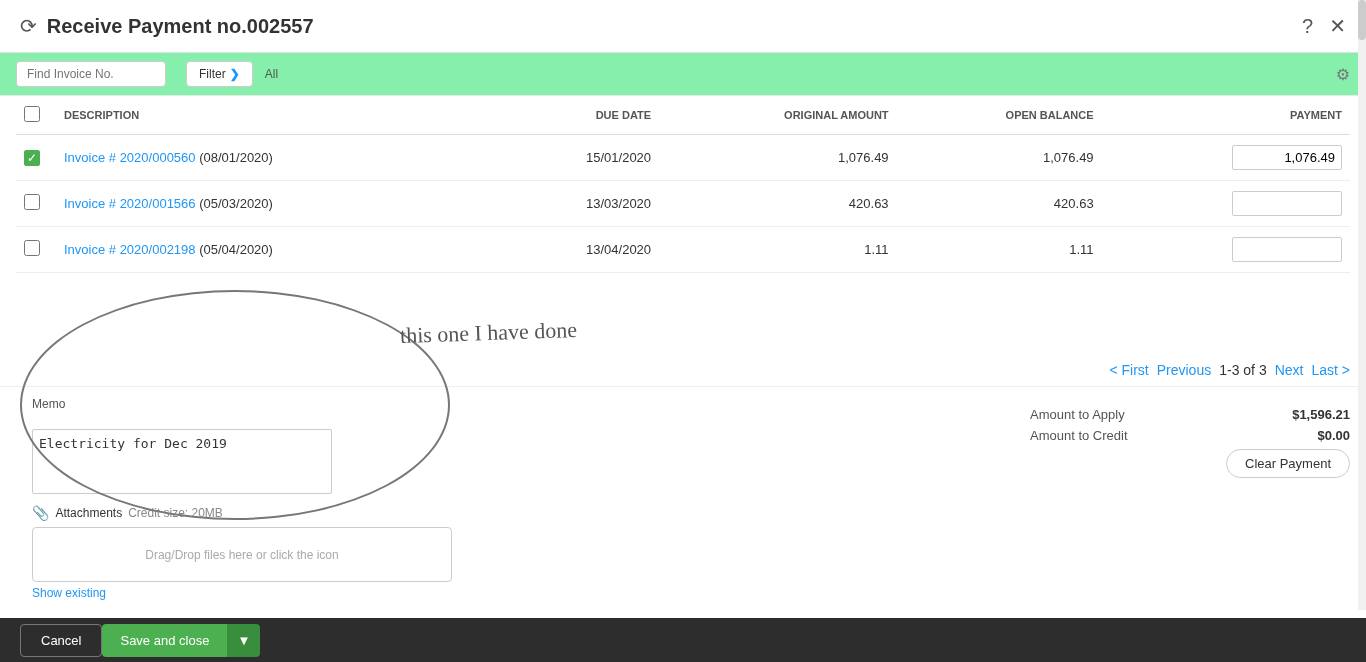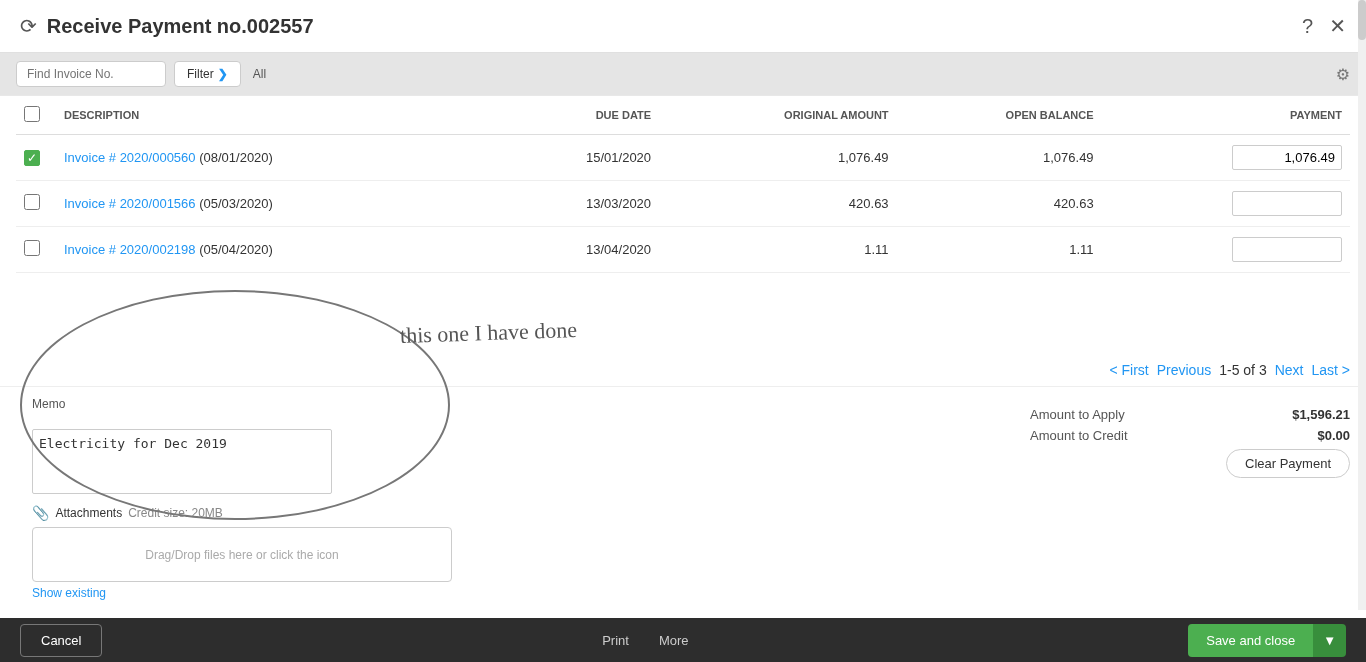--- a/index.html
+++ b/index.html
@@ -11,29 +11,29 @@
       border-bottom: 1px solid #e0e0e0; background: #fff;
       position: relative;
     }
     .modal-header-icon { margin-right: 10px; color: #555; font-size: 20px; }
     .modal-title { font-size: 20px; font-weight: bold; color: #333; flex: 1; }
     .modal-header-actions { display: flex; align-items: center; gap: 16px; }
     .header-help-icon, .header-close-icon { font-size: 20px; color: #555; cursor: pointer; }
 
     
     .toolbar {
-      display: flex; align-items: center; padding: 8px 16px; border-bottom: 1px solid #e8e8e8; background: #e5e5e5; gap: 8px;
+      display: flex; align-items: center; padding: 8px 16px; border-bottom: 1px solid #e8e8e8; background: #86efac; gap: 8px;
     }
     .find-invoice-input {
       border: 1px solid #ccc; border-radius: 4px; padding: 5px 10px; font-size: 12px; color: #aaa; width: 150px; outline: none;
     }
     .filter-btn {
       display: flex; align-items: center; gap: 4px;
       border: 1px solid #ccc; border-radius: 4px; padding: 5px 12px;
-      font-size: 12px; cursor: pointer; background: #fff; color: #333;
+      font-size: 12px; cursor: pointer; background: #fff; color: #333; margin-left: 12px;
     }
     .filter-btn .arrow { color: #2196F3; font-weight: bold; }
     .all-label { font-size: 12px; color: #555; margin-left: 4px; }
     .settings-icon { margin-left: auto; color: #777; font-size: 16px; cursor: pointer; }
 
     
     .table-container { flex: 1; overflow-y: auto; padding: 0 16px; }
     table { width: 100%; border-collapse: collapse; }
     thead th {
       font-size: 11px; font-weight: bold; color: #555; text-transform: uppercase;
@@ -207,21 +207,21 @@
             <td class="right">1.11</td>
             <td class="right"><input type="text" class="payment-input" style=""></td>
           </tr>
         </tbody>
     </table>
   </div>
 
   <div class="pagination">
     <a>&lt; First</a>
     <a>Previous</a>
-    <span class="current">1-5 of 3</span>
+    <span class="current">1-3 of 3</span>
     <a>Next</a>
     <a>Last &gt;</a>
   </div>
 
   <div class="summary-area">
     <div class="left-panel">
 
       <div class="memo-section">
         <div class="memo-label">Memo</div>
         <textarea class="memo-textarea" style="">Electricity for Dec 2019</textarea>
@@ -251,24 +251,20 @@
       </div>
       <button class="clear-payment-btn">Clear Payment</button>
     </div>
   </div>
 
   <div class="handwritten-circle"></div>
   <div class="handwritten-note">this one I have done</div>
 
   <div class="footer">
     <button class="cancel-btn">Cancel</button>
-    <div class="footer-center">
-      <button class="footer-link">Print</button>
-      <button class="footer-link">More</button>
-    </div>
     <div class="save-close-group">
       <button class="save-close-btn">Save and close</button>
       <button class="save-close-dropdown">▼</button>
     </div>
   </div>
 
   <div class="scroll-track">
     <div class="scroll-thumb"></div>
   </div>
 </div>

